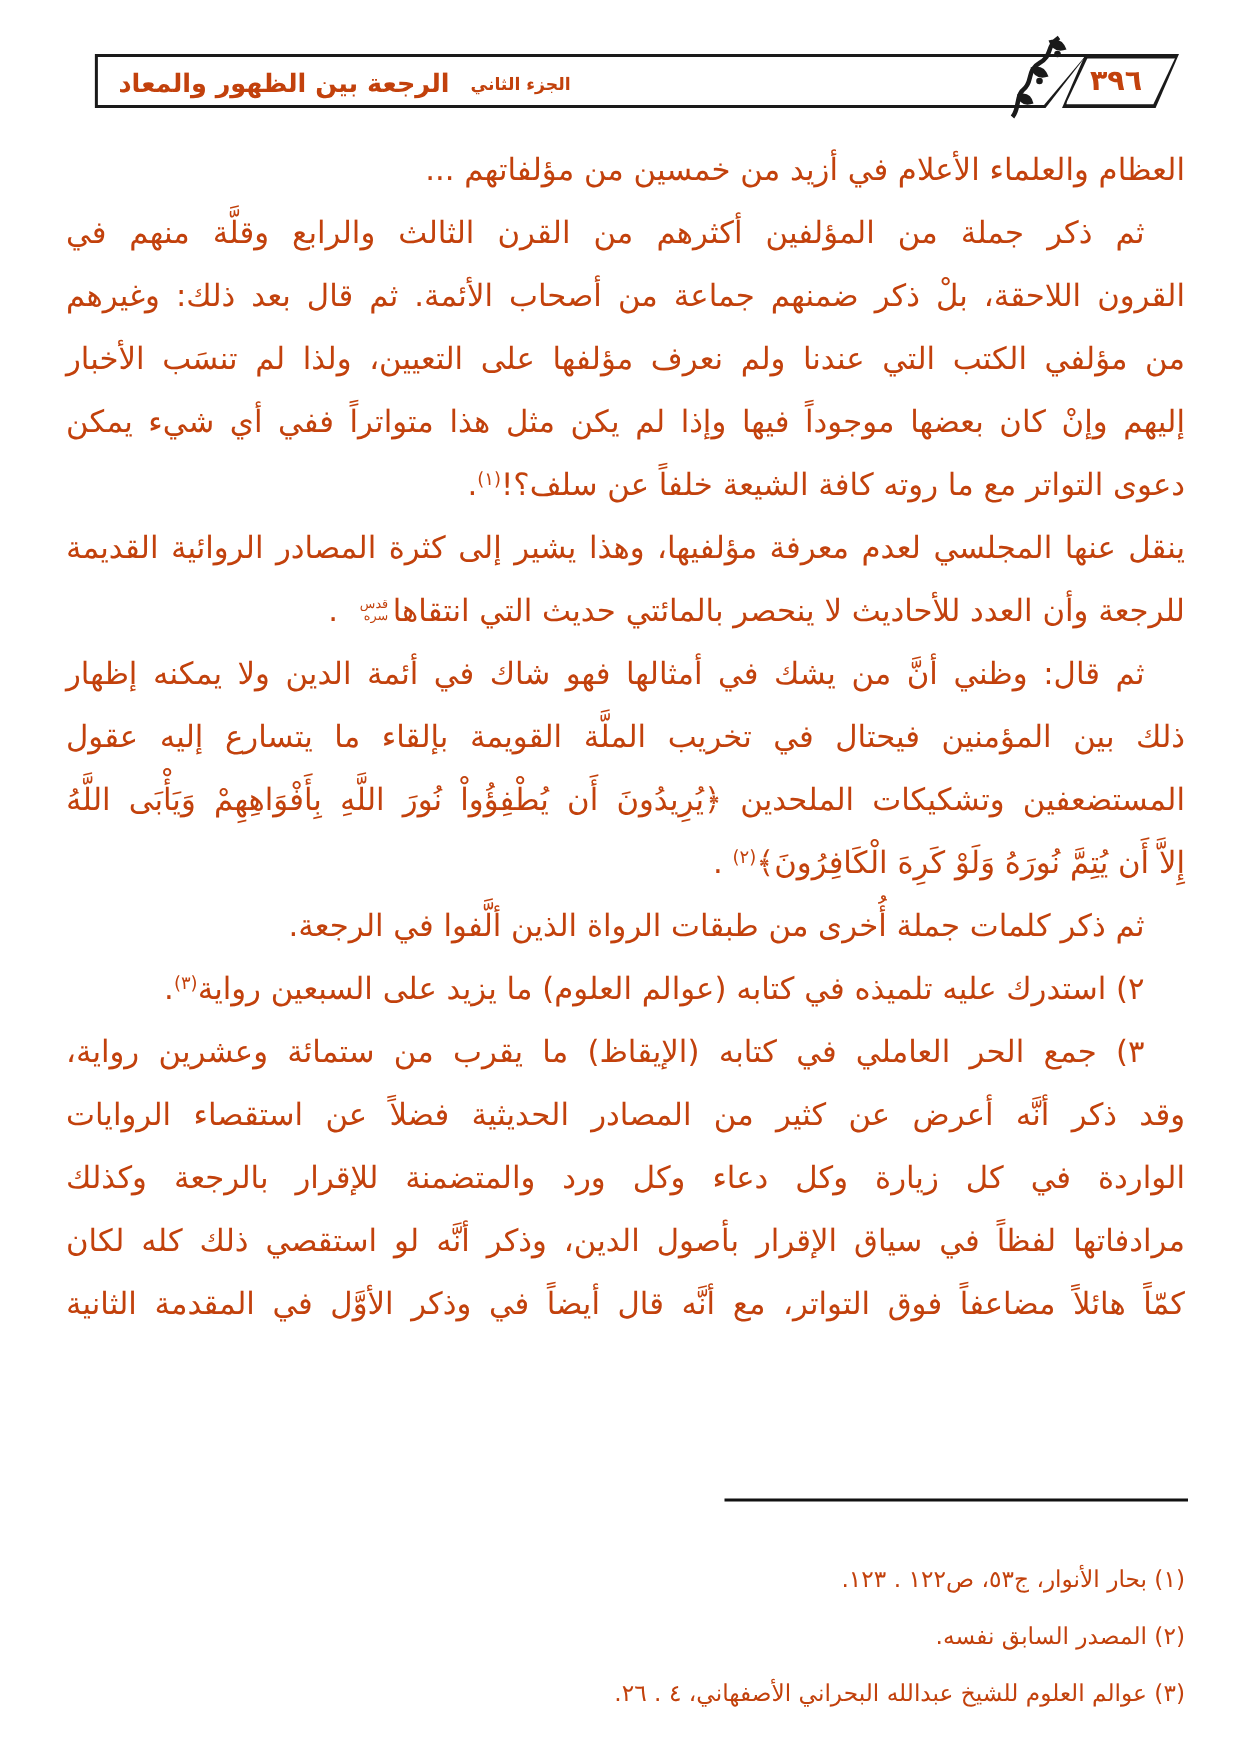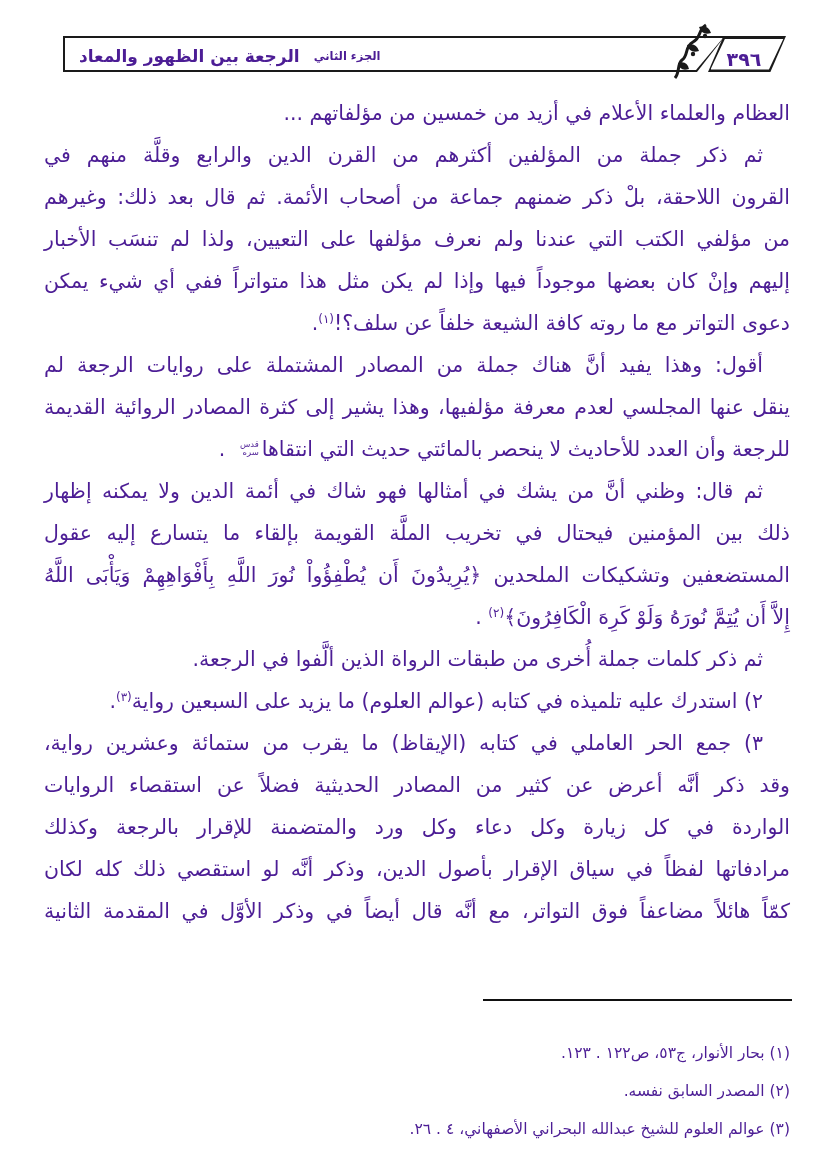--- a/index.html
+++ b/index.html
@@ -2,38 +2,38 @@
 <html lang="ar" dir="rtl"><head>
 <meta charset="utf-8">
 <style>
   html,body{margin:0;padding:0;}
   .page{
     position:relative;
     width:828px;height:1162px;
     background:#ffffff;
     overflow:hidden;
     font-family:"DejaVu Sans", sans-serif;
-    color:#4c1d95;
+    color:#c2410c;
     direction:rtl;
   }
   
   .band{position:absolute;left:63px;top:36px;width:662px;height:36px;background:#1a1a1a;
         clip-path:polygon(0 0,100% 0,calc(100% - 28px) 100%,0 100%);}
   .band-inner{position:absolute;inset:2px;background:#fff;
         clip-path:polygon(0 0,100% 0,calc(100% - 27px) 100%,0 100%);}
   .band-title{position:absolute;left:14px;top:0;height:36px;display:flex;align-items:center;gap:14px;
         flex-direction:row-reverse;}
   .t1{font-size:17px;font-weight:bold;letter-spacing:-0.5px;white-space:nowrap;}
   .t2{font-size:11.5px;font-weight:bold;white-space:nowrap;}
   .ornament{position:absolute;left:672px;top:22px;width:40px;height:58px;}
   .pagenum-box{position:absolute;left:708px;top:36px;width:78px;height:36px;background:#1a1a1a;
         clip-path:polygon(20% 0,100% 0,80% 100%,0 100%);}
   .pagenum-inner{position:absolute;inset:2.5px;background:#fff;
         clip-path:polygon(20% 0,100% 0,80% 100%,0 100%);
-        display:flex;align-items:flex-end;justify-content:center;}
+        display:flex;align-items:center;justify-content:center;}
   .pagenum{font-size:19px;font-weight:bold;letter-spacing:2px;padding-right:6px;}
   
   .body-text{position:absolute;top:92px;right:38px;left:44px;direction:rtl;
         font-size:20.5px;}
   .line{height:42px;line-height:42px;text-align:right;white-space:normal;}
   .line.just{text-align:justify;text-align-last:justify;}
   .line.indent{text-indent:27px;}
   .sup{font-size:12px;vertical-align:7px;line-height:0;}
   .hon{display:inline-block;font-size:8.5px;line-height:0.9;width:24px;text-align:right;
         vertical-align:1px;margin:0 3px;white-space:normal;}
@@ -68,26 +68,25 @@
   </div>
 
   <div class="pagenum-box">
     <div class="pagenum-inner">
       <span class="pagenum">٣٩٦</span>
     </div>
   </div>
 
   <div class="body-text">
       <div class="line"><span>العظام والعلماء الأعلام في أزيد من خمسين من مؤلفاتهم ...</span></div>
-      <div class="line indent just"><span>ثم ذكر جملة من المؤلفين أكثرهم من القرن الدين والرابع وقلَّة منهم في</span></div>
+      <div class="line indent just"><span>ثم ذكر جملة من المؤلفين أكثرهم من القرن الثالث والرابع وقلَّة منهم في</span></div>
       <div class="line just"><span>القرون اللاحقة، بلْ ذكر ضمنهم جماعة من أصحاب الأئمة. ثم قال بعد ذلك: وغيرهم</span></div>
       <div class="line just"><span>من مؤلفي الكتب التي عندنا ولم نعرف مؤلفها على التعيين، ولذا لم تنسَب الأخبار</span></div>
       <div class="line just"><span>إليهم وإنْ كان بعضها موجوداً فيها وإذا لم يكن مثل هذا متواتراً ففي أي شيء يمكن</span></div>
       <div class="line"><span>دعوى التواتر مع ما روته كافة الشيعة خلفاً عن سلف؟!</span><span class="sup">(١)</span><span>.</span></div>
-      <div class="line indent just"><span>أقول: وهذا يفيد أنَّ هناك جملة من المصادر المشتملة على روايات الرجعة لم</span></div>
       <div class="line just"><span>ينقل عنها المجلسي لعدم معرفة مؤلفيها، وهذا يشير إلى كثرة المصادر الروائية القديمة</span></div>
       <div class="line"><span>للرجعة وأن العدد للأحاديث لا ينحصر بالمائتي حديث التي انتقاها</span><span class="hon">قدس سره</span><span> .</span></div>
       <div class="line indent just"><span>ثم قال: وظني أنَّ من يشك في أمثالها فهو شاك في أئمة الدين ولا يمكنه إظهار</span></div>
       <div class="line just"><span>ذلك بين المؤمنين فيحتال في تخريب الملَّة القويمة بإلقاء ما يتسارع إليه عقول</span></div>
       <div class="line just"><span>المستضعفين وتشكيكات الملحدين ﴿يُرِيدُونَ أَن يُطْفِؤُواْ نُورَ اللَّهِ بِأَفْوَاهِهِمْ وَيَأْبَى اللَّهُ</span></div>
       <div class="line"><span>إِلاَّ أَن يُتِمَّ نُورَهُ وَلَوْ كَرِهَ الْكَافِرُونَ﴾</span><span class="sup">(٢)</span><span> .</span></div>
       <div class="line indent"><span>ثم ذكر كلمات جملة أُخرى من طبقات الرواة الذين ألَّفوا في الرجعة.</span></div>
       <div class="line indent"><span>٢) استدرك عليه تلميذه في كتابه (عوالم العلوم) ما يزيد على السبعين رواية</span><span class="sup">(٣)</span><span>.</span></div>
       <div class="line indent just"><span>٣) جمع الحر العاملي في كتابه (الإيقاظ) ما يقرب من ستمائة وعشرين رواية،</span></div>
       <div class="line just"><span>وقد ذكر أنَّه أعرض عن كثير من المصادر الحديثية فضلاً عن استقصاء الروايات</span></div>

